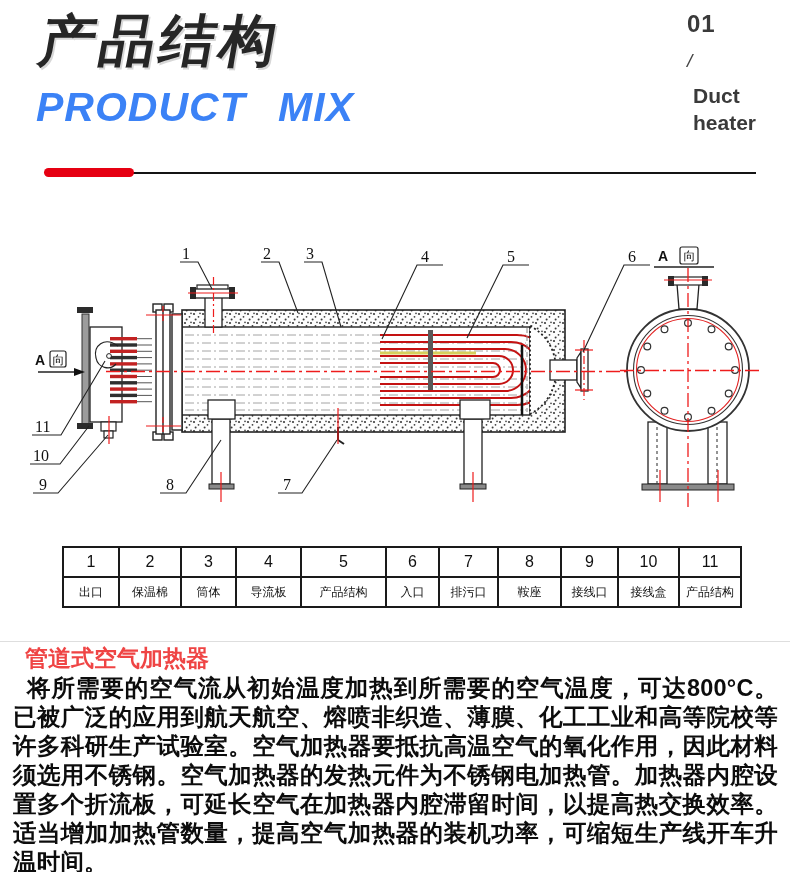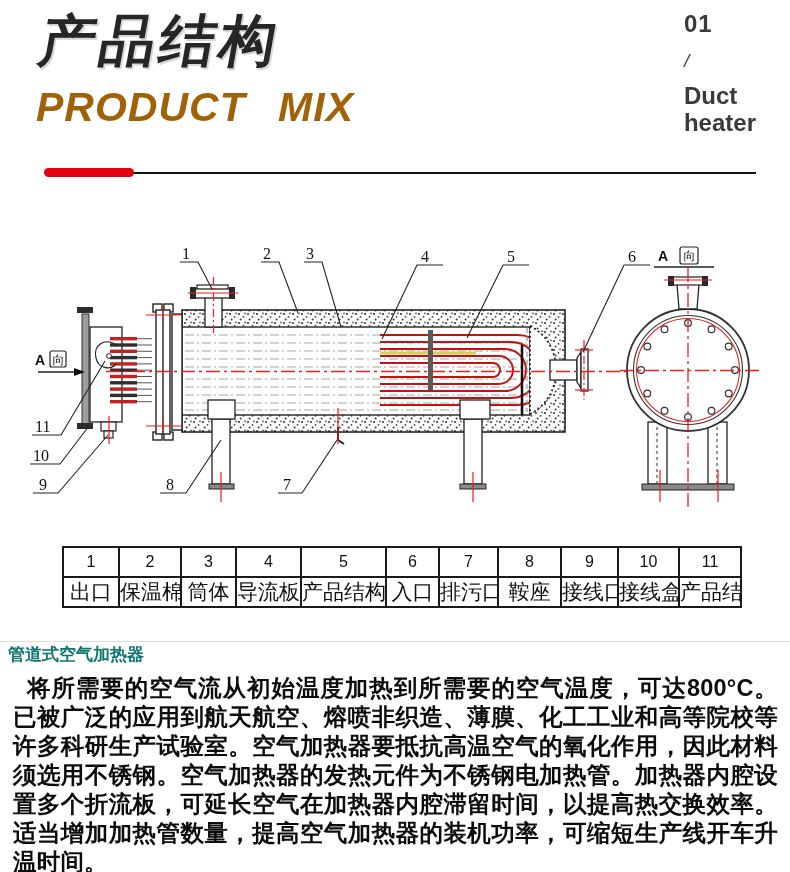--- a/index.html
+++ b/index.html
@@ -3,46 +3,46 @@
 <meta charset="utf-8">
 <style>
   html,body{margin:0;padding:0;background:#fff;}
   .page{position:relative;width:790px;height:872px;background:#ffffff;overflow:hidden;
         font-family:"Liberation Sans",sans-serif;color:#111;}
   
   .title-cn{position:absolute;left:40px;top:4px;font-size:56px;font-weight:700;
             color:#262626;letter-spacing:4px;transform:skewX(-10deg);
             text-shadow:2px 2px 0 rgba(140,140,140,.35);white-space:nowrap;}
   .title-en{position:absolute;left:36px;top:84px;font-size:41px;font-weight:700;
-            font-style:italic;color:#a16207;letter-spacing:1px;word-spacing:20px;
+            font-style:italic;color:#3b82f6;letter-spacing:1px;word-spacing:20px;
             white-space:nowrap;}
   .corner{position:absolute;right:34px;top:10px;text-align:left;color:#3a3a3a;}
   .corner-num{font-size:24px;font-weight:700;letter-spacing:1px;}
   .corner-slash{font-size:19px;font-style:italic;margin:12px 6px 10px 0;color:#444;}
-  .corner-l1,.corner-l2{font-size:24px;font-weight:700;line-height:27px;}
+  .corner-l1,.corner-l2{font-size:21px;font-weight:700;line-height:27px;margin-left:6px;}
   .divider-line{position:absolute;left:48px;right:34px;top:172px;height:2px;background:#141414;}
   .divider-accent{position:absolute;left:44px;top:168px;width:90px;height:9px;
                   background:#e60012;border-radius:5px;}
   
   .diagram{position:absolute;left:30px;top:222px;width:735px;height:300px;}
   .cl{font:16px "Liberation Serif",serif;fill:#111;}
   .vl{font:700 14px "Liberation Sans",sans-serif;fill:#111;}
   .vl2{font:12px "Liberation Sans",sans-serif;fill:#111;}
   .ldr{fill:none;stroke:#222;stroke-width:1.1;}
   .cline{stroke:#ee1c1c;stroke-width:1.3;stroke-dasharray:14 4 3 4;fill:none;}
   
   .parts-table{position:absolute;left:62px;top:546px;border-collapse:collapse;
                table-layout:fixed;width:678px;}
   .parts-table td{border:2px solid #1a1a1a;text-align:center;padding:0;height:28px;
                   font-size:16px;color:#101010;overflow:hidden;white-space:nowrap;}
-  .parts-table .row-names td{font-size:21px;font-weight:500;font-family:Liberation Serif, serif;}
+  .parts-table .row-names td{font-size:12px;font-weight:500;font-family:Liberation Serif, serif;}
   .section-edge{position:absolute;left:0;right:0;top:641px;height:1px;background:#dedede;}
   
-  .desc-heading{position:absolute;left:8px;top:643px;font-size:17px;font-weight:700;
-                color:#0f766e;white-space:nowrap;}
+  .desc-heading{position:absolute;left:25px;top:643px;font-size:23px;font-weight:700;
+                color:#ef4444;white-space:nowrap;}
   .desc-body{position:absolute;left:13px;top:674px;width:765px;font-size:23.5px;
              line-height:29px;font-weight:600;color:#0c0c0c;text-align:justify;
              text-indent:14px;letter-spacing:.2px;}
 </style>
 </head>
 <body>
 
 <div class="page">
 
   <div class="title-cn">产品结构</div>

